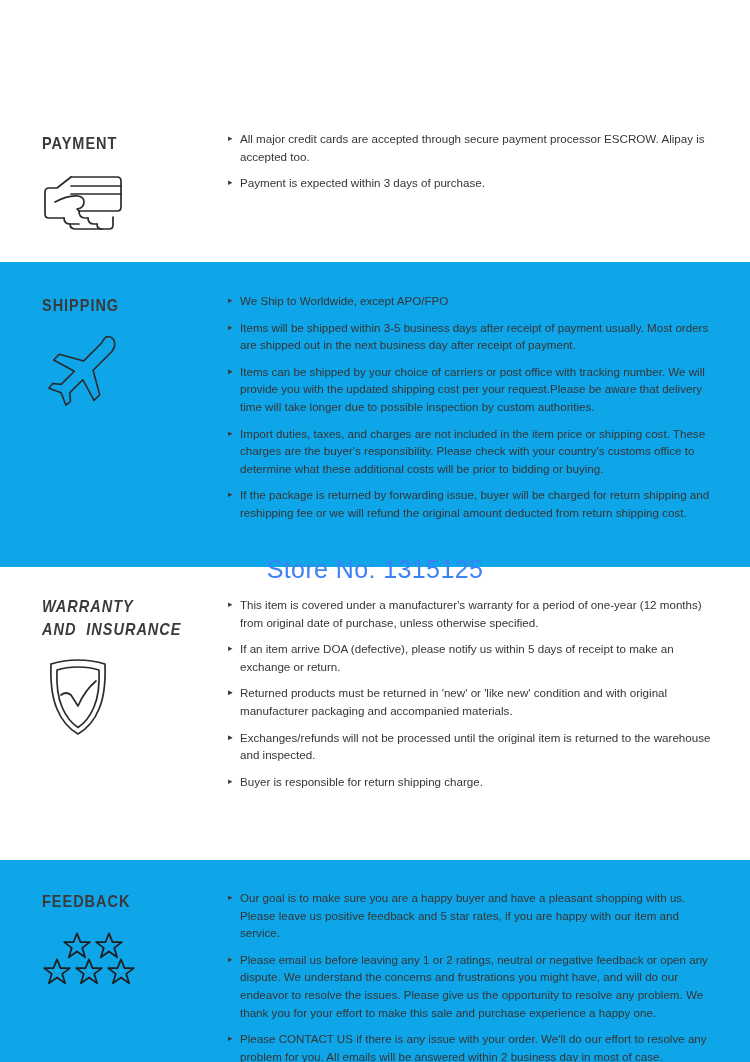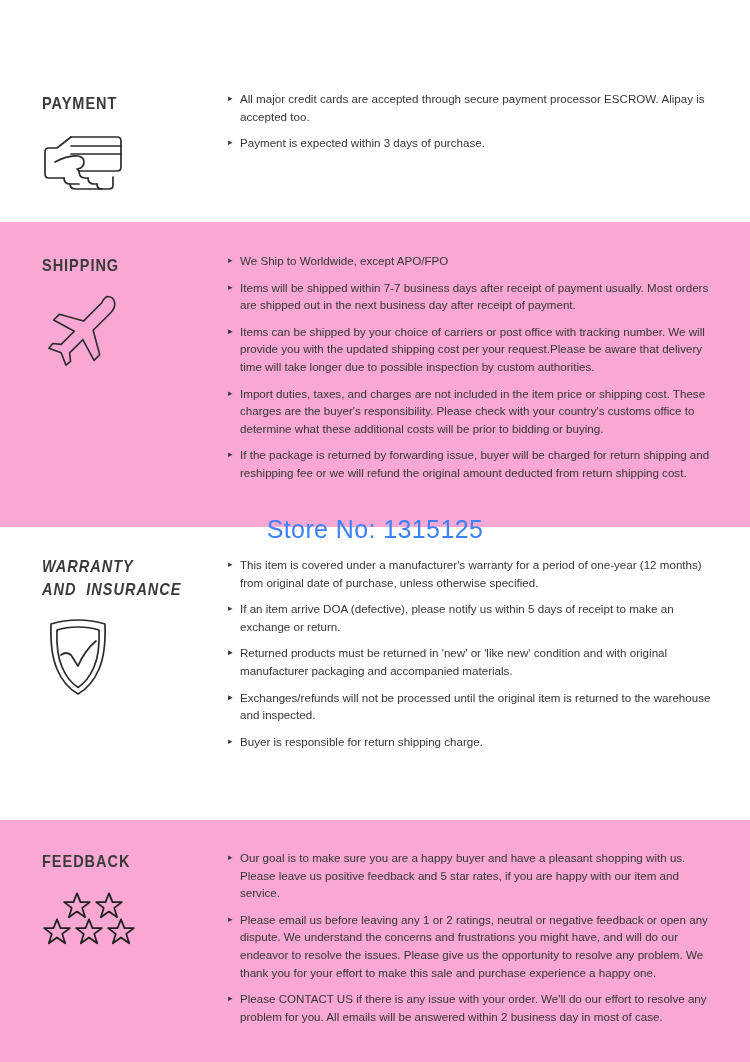--- a/index.html
+++ b/index.html
@@ -14,33 +14,34 @@
     font-family: "Liberation Sans", sans-serif;
     overflow: hidden;
     position: relative;
   }
 
   .page {
     position: relative;
     width: 750px;
     height: 984px;
     background: #ffffff;
+    margin-top: 40px;
   }
 
   
   .section {
     position: absolute;
     left: 0;
     width: 750px;
     box-sizing: border-box;
     display: flex;
     flex-direction: row;
   }
   .section.bg-white  { background: #ffffff; }
-  .section.bg-gray   { background: #f9a8d4; }
+  .section.bg-gray   { background: #0ea5e9; }
 
   #section-payment   { top: 0;    height: 222px; }
   #section-shipping  { top: 222px; height: 305px; }
   #section-warranty  { top: 527px; height: 293px; }
   #section-feedback  { top: 820px; height: 242px; }
 
   
   .sec-left {
     width: 228px;
     flex: 0 0 228px;
@@ -188,21 +189,21 @@
       <div class="sec-heading" style="white-space: pre;">SHIPPING</div>
       <div class="sec-icon">
         <svg class="icon-svg" width="80" height="80" viewBox="0 0 160 160" aria-hidden="true">
           <path d="M126 18 Q140 18 142 32 Q143 42 134 52 L96 90 L110 142 L98 154 L74 110 L46 138 L48 156 L38 164 L28 138 L2 128 L10 118 L28 120 L56 92 L12 68 L24 56 L76 70 L114 32 Q120 20 126 18 Z" transform="translate(4,-6) scale(0.94)"></path>
         </svg>
       </div>
     </div>
     <div class="sec-right">
       <ul class="bullets">
         <li><span class="bullet-mark">▸</span><span>We Ship to Worldwide, except APO/FPO</span></li>
-        <li><span class="bullet-mark">▸</span><span>Items will be shipped within 7-7 business days after receipt of payment usually. Most orders are shipped out in the next business day after receipt of payment.</span></li>
+        <li><span class="bullet-mark">▸</span><span>Items will be shipped within 3-5 business days after receipt of payment usually. Most orders are shipped out in the next business day after receipt of payment.</span></li>
         <li><span class="bullet-mark">▸</span></li>
         <li><span class="bullet-mark">▸</span><span>Items can be shipped by your choice of carriers or post office with tracking number. We will provide you with the updated shipping cost per your request.Please be aware that delivery time will take longer due to possible inspection by custom authorities.</span></li>
         <li><span class="bullet-mark">▸</span><span>Import duties, taxes, and charges are not included in the item price or shipping cost. These charges are the buyer's responsibility. Please check with your country's customs office to determine what these additional costs will be prior to bidding or buying.</span></li>
         <li><span class="bullet-mark">▸</span><span>If the package is returned by forwarding issue, buyer will be charged for return shipping and reshipping fee or we will refund the original amount deducted from return shipping cost.</span></li>
       </ul>
     </div>
   </div>
 
   <div class="section bg-white" id="section-warranty">
     <div class="sec-left">

